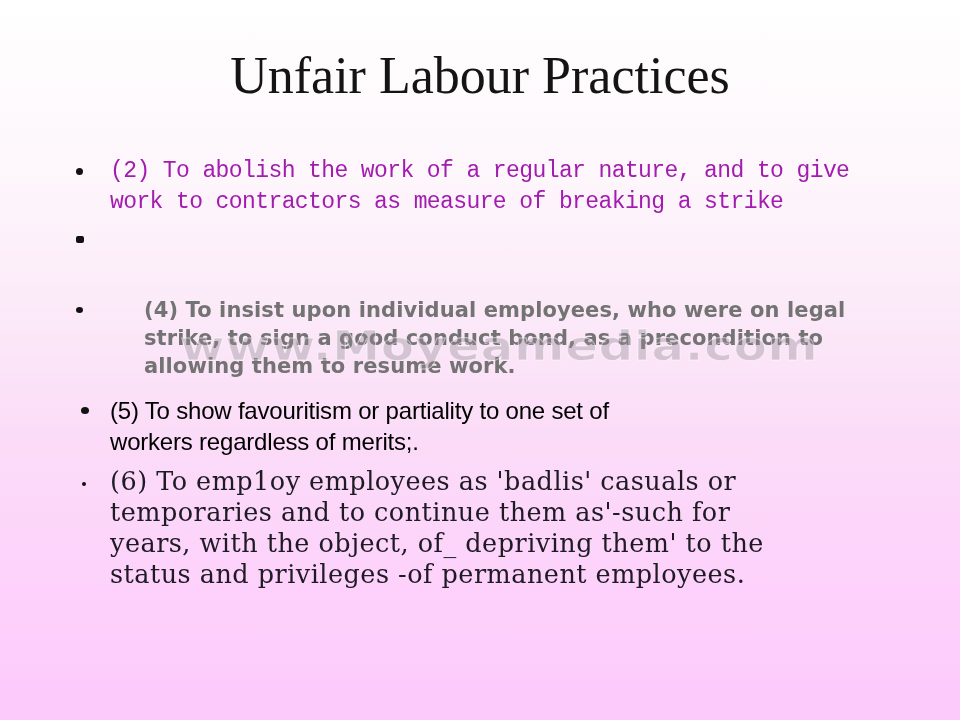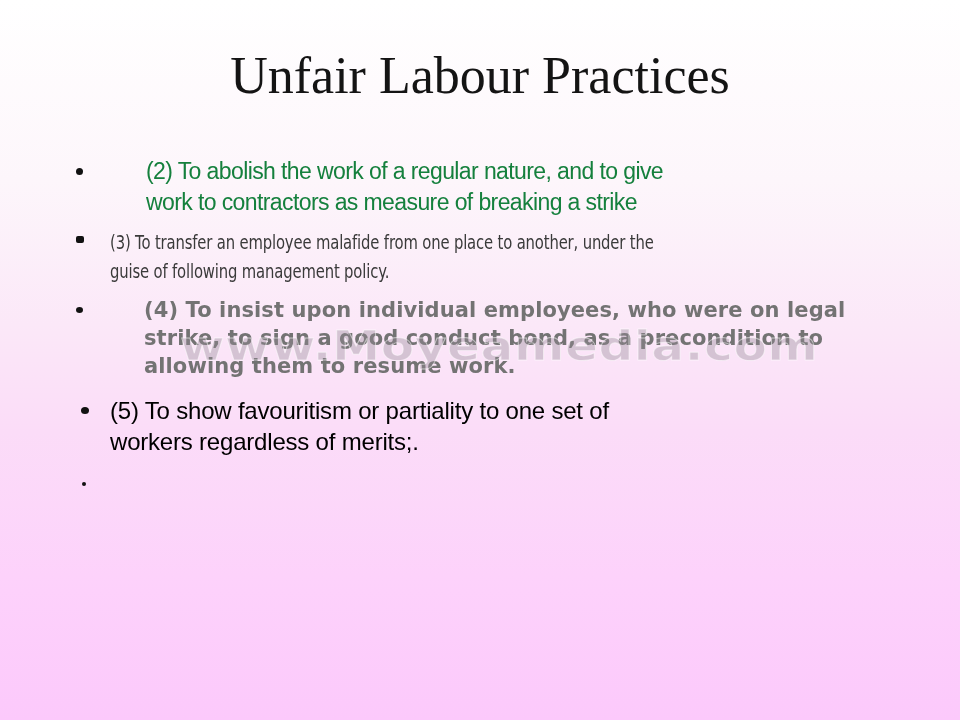--- a/index.html
+++ b/index.html
@@ -41,26 +41,25 @@
       background: #111;
       border-radius: 50%;
     }
     .text {
       margin: 0;
       white-space: pre-line;
     }
     
     #b2 { left: 110px; top: 156px; width: 760px; }
     #b2 .text {
-      font-family: Liberation Sans, sans-serif;
+      font-family: Liberation Mono, monospace;
       font-size: 23px;
       line-height: 31px;
-      color: #15803d;
+      color: #a21caf;
       letter-spacing: -0.6px;
-      margin-left: 36px;
     }
     
     #b3 { left: 110px; top: 228px; width: 770px; }
     #b3 .text {
       font-family: "DejaVu Sans", "Liberation Sans", sans-serif;
       font-size: 19px;
       line-height: 29px;
       color: #3a3a3a;
       transform: scaleX(0.78);
       transform-origin: left top;
@@ -121,35 +120,37 @@
 
   <h1 class="title">Unfair Labour Practices</h1>
 
   <div class="dot" style="left:76px; top:168px; width:7px; height:7px;"></div>
   <div class="bullet" id="b2">
     <p class="text">(2) To abolish the work of a regular nature, and to give
 work to contractors  as measure of breaking a strike</p>
   </div>
 
   <div class="dot" style="left:76px; top:236px; width:8px; height:7px; border-radius:2px;"></div>
-  <div class="bullet" id="b3">
-    <p class="text">(3) To transfer an employee malafide from one place to another, under the
-guise of following management  policy.</p>
-  </div>
 
   <div class="dot" style="left:76px; top:307px; width:7px; height:6px;"></div>
   <div class="bullet" id="b4">
     <p class="text">(4) To insist upon individual employees, who were on legal
 strike, to sign a good conduct bond, as a precondition to
 allowing them to resume work.</p>
   </div>
 
   <div class="dot" style="left:81px; top:407px; width:8px; height:7px;"></div>
   <div class="bullet" id="b5">
     <p class="text">(5) To show favouritism  or partiality to one set of
 workers regardless  of merits;.</p>
   </div>
 
   <div class="dot" style="left:82px; top:482px; width:4px; height:4px;"></div>
+  <div class="bullet" id="b6">
+    <p class="text">(6) To emp1oy employees as 'badlis' casuals or
+temporaries and to continue them as'-such for
+years, with the object, of_ depriving them' to the
+status and privileges -of permanent    employees.</p>
+  </div>
 
   <div class="watermark">www.Moyeamedia.com</div>
 
 </div>
 
 </body></html>

